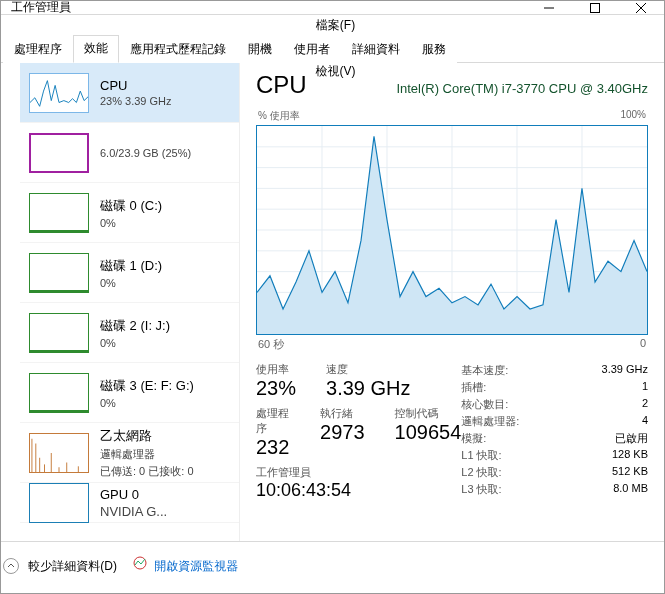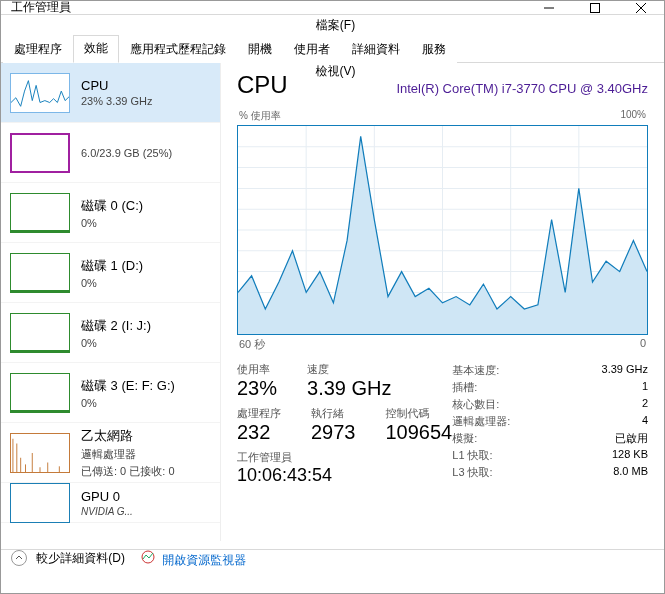--- a/index.html
+++ b/index.html
@@ -11,21 +11,21 @@
   .titlebar .btn { width: 46px; height: 30px; display: flex; align-items: center; justify-content: center; }
   .titlebar .btn svg { width: 10px; height: 10px; }
 
   .menubar { height: 22px; display: flex; align-items: center; padding-left: 6px; gap: 2px; flex-direction: column; }
   .menubar .menu { padding: 2px 8px; }
 
   .tabbar { height: 26px; display: flex; align-items: flex-end; border-bottom: 1px solid #d9d9d9; padding-left: 2px; gap: 0; }
   .tabbar .tab { padding: 4px 10px 5px 10px; border: 1px solid transparent; border-bottom: none; position: relative; top: 1px; background: #fff; }
   .tabbar .tab.active { border-color: #d9d9d9; border-bottom: 1px solid #fff; }
 
-  .content { display: flex; height: 478px; }
+  .content { display: flex; height: 478px; margin-left: 19px; }
 
   .sidebar { width: 220px; overflow: hidden; border-right: 1px solid #eee; }
   .sb-item { display: flex; align-items: center; padding: 6px 8px 6px 8px; gap: 10px; height: 60px; border-bottom: 1px solid #f3f3f3; }
   .sb-item.selected { background: #d8eaf9; }
   .sb-item.selected .thumb { border-color: #7cb7e8; }
   .sb-thumb-wrap { width: 62px; height: 44px; display: flex; align-items: center; justify-content: center; }
   .thumb { width: 60px; height: 40px; border: 1px solid #999; position: relative; background: #fff; overflow: hidden; }
   .sb-text { display: flex; flex-direction: column; gap: 2px; font-size: 12px; }
   .sb-title { font-size: 13px; }
   .sb-sub { font-size: 11px; color: #444; }
@@ -33,21 +33,21 @@
   .thumb-mem { border: 2px solid #a020a0; }
   .thumb-green { border: 1px solid #2e8b2e; }
   .thumb-green-fill { position: absolute; bottom: 0; left: 0; right: 0; height: 2px; background: #2e8b2e; }
   .thumb-net { border: 1px solid #c47a3a; }
   .thumb-net svg { width: 100%; height: 100%; }
   .thumb-cpu svg { width: 100%; height: 100%; }
 
   .main { flex: 1; padding: 8px 16px 0 16px; position: relative; }
   .main-header { display: flex; align-items: baseline; justify-content: space-between; margin-bottom: 10px; }
   .main-title { font-size: 24px; font-weight: 400; }
-  .main-model { font-size: 13px; color: #4c1d95; }
+  .main-model { font-size: 13px; color: #14532d; }
 
   .chart-labels { display: flex; justify-content: space-between; font-size: 10px; color: #666; margin-bottom: 2px; padding: 0 2px; }
   .chart { width: 100%; height: 210px; border: 1px solid #117dbb; background: #fff; position: relative; }
   .chart svg { width: 100%; height: 100%; display: block; }
   .chart-bottom { display: flex; justify-content: space-between; font-size: 11px; color: #666; margin-top: 2px; padding: 0 2px; }
 
   .stats { display: flex; margin-top: 10px; }
   .stats-left { flex: 1.1; }
   .stats-right { flex: 1; font-size: 11px; }
 
@@ -55,21 +55,21 @@
   .biggroup { display: flex; flex-direction: column; }
   .biglabel { font-size: 11px; color: #555; }
   .bigval { font-size: 20px; }
   .uptime-label { font-size: 11px; color: #555; margin-top: 6px; }
   .uptime-val { font-size: 18px; }
 
   .kv { display: flex; justify-content: space-between; padding: 1px 0; }
   .kv .k { color: #555; }
   .kv .v { }
 
-  .footer { height: 34px; border-top: 1px solid #d9d9d9; display: flex; align-items: flex-start; padding-left: 10px; gap: 16px; font-size: 12px; margin-top: 8px; }
+  .footer { height: 34px; border-top: 1px solid #d9d9d9; display: flex; align-items: flex-end; padding-left: 2px; gap: 16px; font-size: 12px; }
   .footer .chev { display: inline-flex; width: 16px; height: 16px; border: 1px solid #999; border-radius: 50%; align-items: center; justify-content: center; margin-right: 6px; }
   .footer .res-icon { display: inline-flex; margin-right: 4px; }
   .footer .link { color: #0066cc; }
 </style>
 </head>
 <body>
 
 <div class="titlebar">
   <span class="title">工作管理員</span>
   <div class="btn">
@@ -194,21 +194,21 @@
         <span class="sb-sub">邏輯處理器</span>
         <span class="sb-sub">已傳送: 0  已接收: 0 </span>
       </div>
     </div>
     <div class="sb-item" style="height:40px;">
       <div class="sb-thumb-wrap">
           <div class="thumb" style="border-color:#1b7fb5;"></div>
         </div>
       <div class="sb-text">
         <span class="sb-title">GPU 0</span>
-        <span class="sb-sub" style="font-size:10px;font-style:italic;">NVIDIA G...</span>
+        <span class="sb-sub" style="font-size:13px;">NVIDIA G...</span>
       </div>
     </div>
   </div>
 
   <div class="main">
     <div class="main-header">
       <span class="main-title">CPU</span>
       <span class="main-model">Intel(R) Core(TM) i7-3770 CPU @ 3.40GHz</span>
     </div>
     <div class="chart-labels">
@@ -288,20 +288,24 @@
           </div>
         <div class="kv">
             <span class="k">模擬:</span>
             <span class="v">已啟用</span>
           </div>
         <div class="kv">
             <span class="k">L1 快取:</span>
             <span class="v">128 KB</span>
           </div>
         <div class="kv">
+            <span class="k">L2 快取:</span>
+            <span class="v">512 KB</span>
+          </div>
+        <div class="kv">
             <span class="k">L3 快取:</span>
             <span class="v">8.0 MB</span>
           </div>
       </div>
     </div>
   </div>
 </div>
 
 <div class="footer">
   <span>

